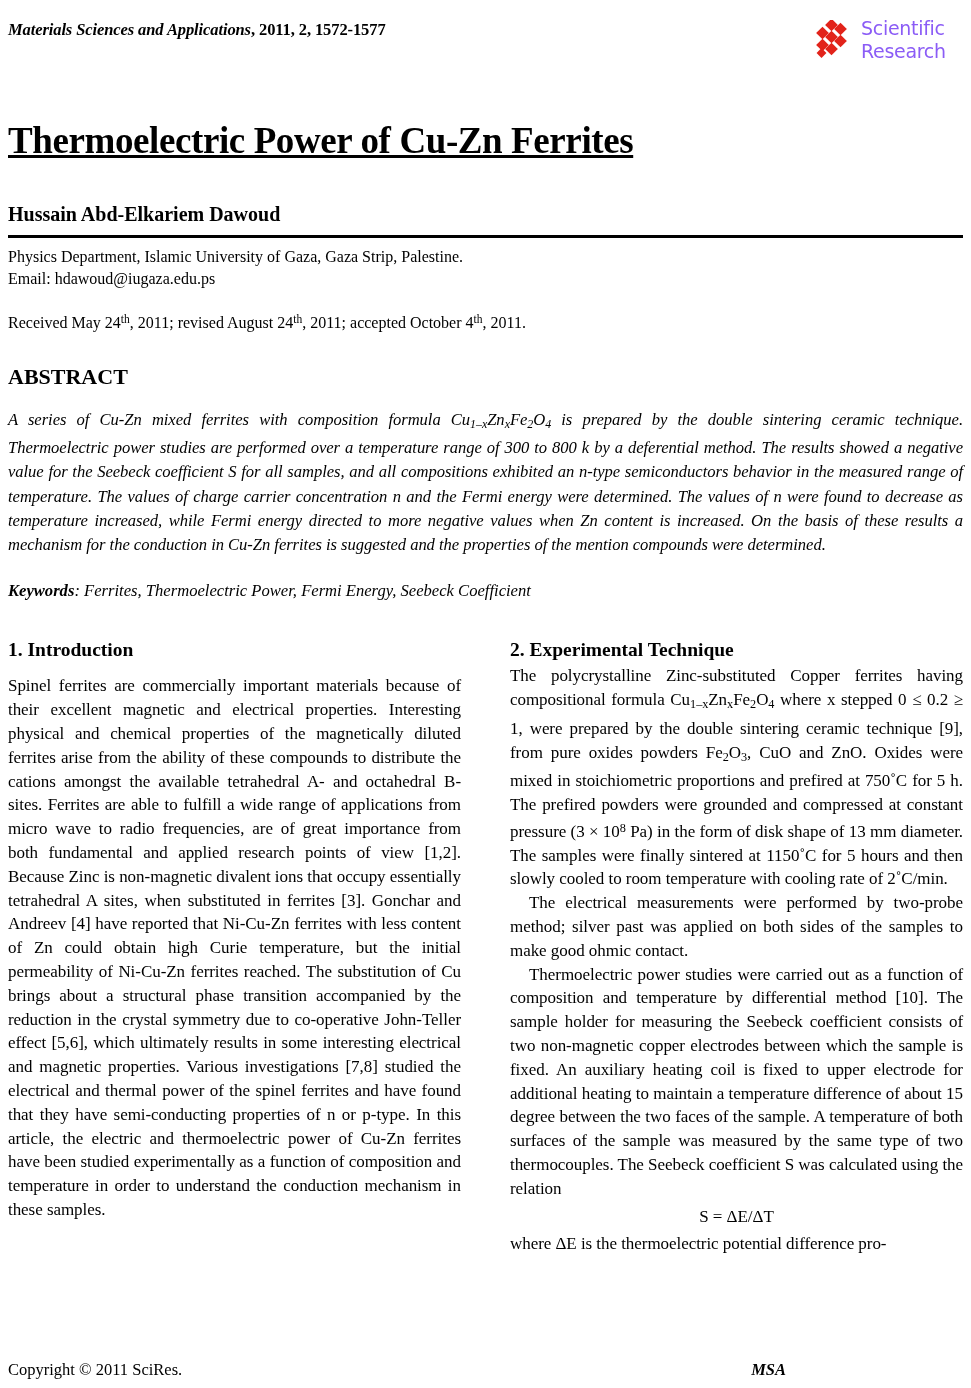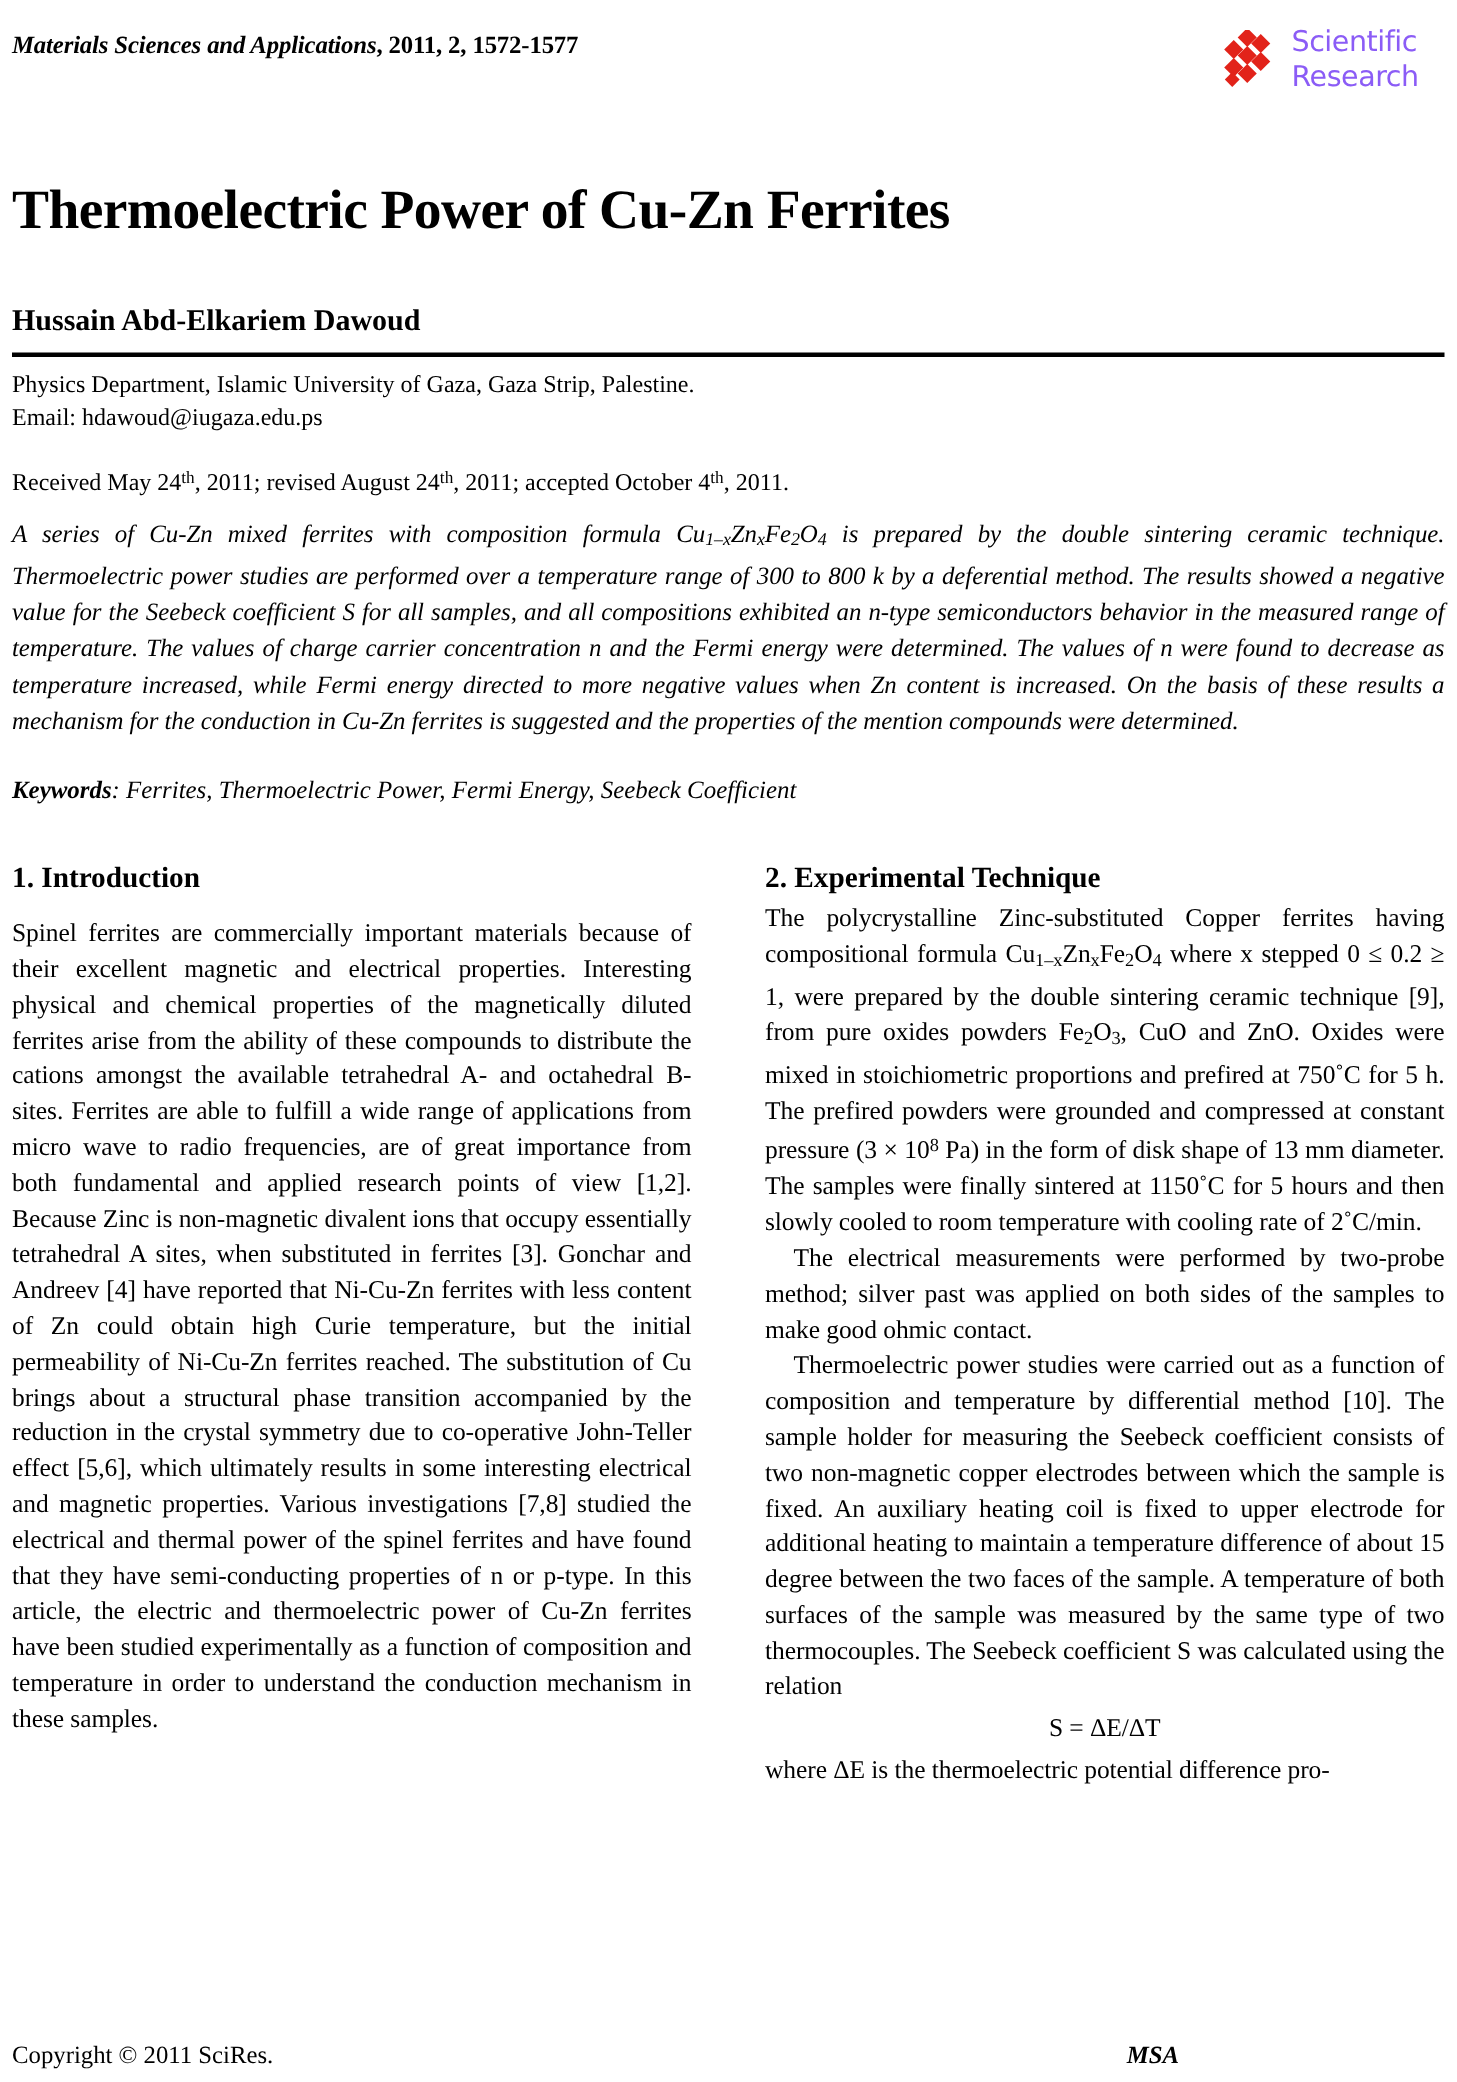--- a/index.html
+++ b/index.html
@@ -75,20 +75,21 @@
     letter-spacing: -0.3px;
   }
 
   
   .title {
     margin-top: 46px;
     font-size: 37px;
     line-height: 42px;
     font-weight: bold;
     letter-spacing: -0.4px;
+    text-decoration: underline;
   }
   .author {
     margin-top: 40px;
     font-size: 20px;
     line-height: 24px;
     font-weight: bold;
   }
   .rule-thick {
     border: 0;
     border-top: 3px solid #000;
@@ -215,20 +216,21 @@
 
     <h1 class="title">Thermoelectric Power of Cu-Zn Ferrites</h1>
     <div class="author">Hussain Abd-Elkariem Dawoud</div>
     <hr class="rule-thick">
     <div class="affil">
       <div>Physics Department, Islamic University of Gaza, Gaza Strip, Palestine.</div>
       <div>Email: hdawoud@iugaza.edu.ps</div>
     </div>
     <div class="dates"><span>Received May 24</span><sup>th</sup><span>, 2011; revised August 24</span><sup>th</sup><span>, 2011; accepted October 4</span><sup>th</sup><span>, 2011.</span></div>
 
+    <h2 class="abstract-head">ABSTRACT</h2>
     <p class="abstract-body"><span>A series of Cu-Zn mixed ferrites with composition formula Cu</span><sub>1–x</sub><span>Zn</span><sub>x</sub><span>Fe</span><sub>2</sub><span>O</span><sub>4</sub><span> is prepared by the double sintering ceramic technique. Thermoelectric power studies are performed over a temperature range of 300 to 800 k by a deferential method. The results showed a negative value for the Seebeck coefficient S for all samples, and all compositions exhibited an n-type semiconductors behavior in the measured range of temperature. The values of charge carrier concentration n and the Fermi energy were determined. The values of n were found to decrease as temperature increased, while Fermi energy directed to more negative values when Zn content is increased. On the basis of these results a mechanism for the conduction in Cu-Zn ferrites is suggested and the properties of the mention compounds were determined.</span></p>
 
     <p class="keywords"><b>Keywords</b><span>: </span><span>Ferrites, Thermoelectric Power, Fermi Energy, Seebeck Coefficient</span></p>
 
     <div class="columns">
 
       <div class="col col-left">
         <h2 class="sec-head">1. Introduction</h2>
         <p>Spinel ferrites are commercially important materials because of their excellent magnetic and electrical properties. Interesting physical and chemical properties of the magnetically diluted ferrites arise from the ability of these compounds to distribute the cations amongst the available tetrahedral A- and octahedral B-sites. Ferrites are able to fulfill a wide range of applications from micro wave to radio frequencies, are of great importance from both fundamental and applied research points of view [1,2]. Because Zinc is non-magnetic divalent ions that occupy essentially tetrahedral A sites, when substituted in ferrites [3]. Gonchar and Andreev [4] have reported that Ni-Cu-Zn ferrites with less content of Zn could obtain high Curie temperature, but the initial permeability of Ni-Cu-Zn ferrites reached. The substitution of Cu brings about a structural phase transition accompanied by the reduction in the crystal symmetry due to co-operative John-Teller effect [5,6], which ultimately results in some interesting electrical and magnetic properties. Various investigations [7,8] studied the electrical and thermal power of the spinel ferrites and have found that they have semi-conducting properties of n or p-type. In this article, the electric and thermoelectric power of Cu-Zn ferrites have been studied experimentally as a function of composition and temperature in order to understand the conduction mechanism in these samples.</p>
       </div>

